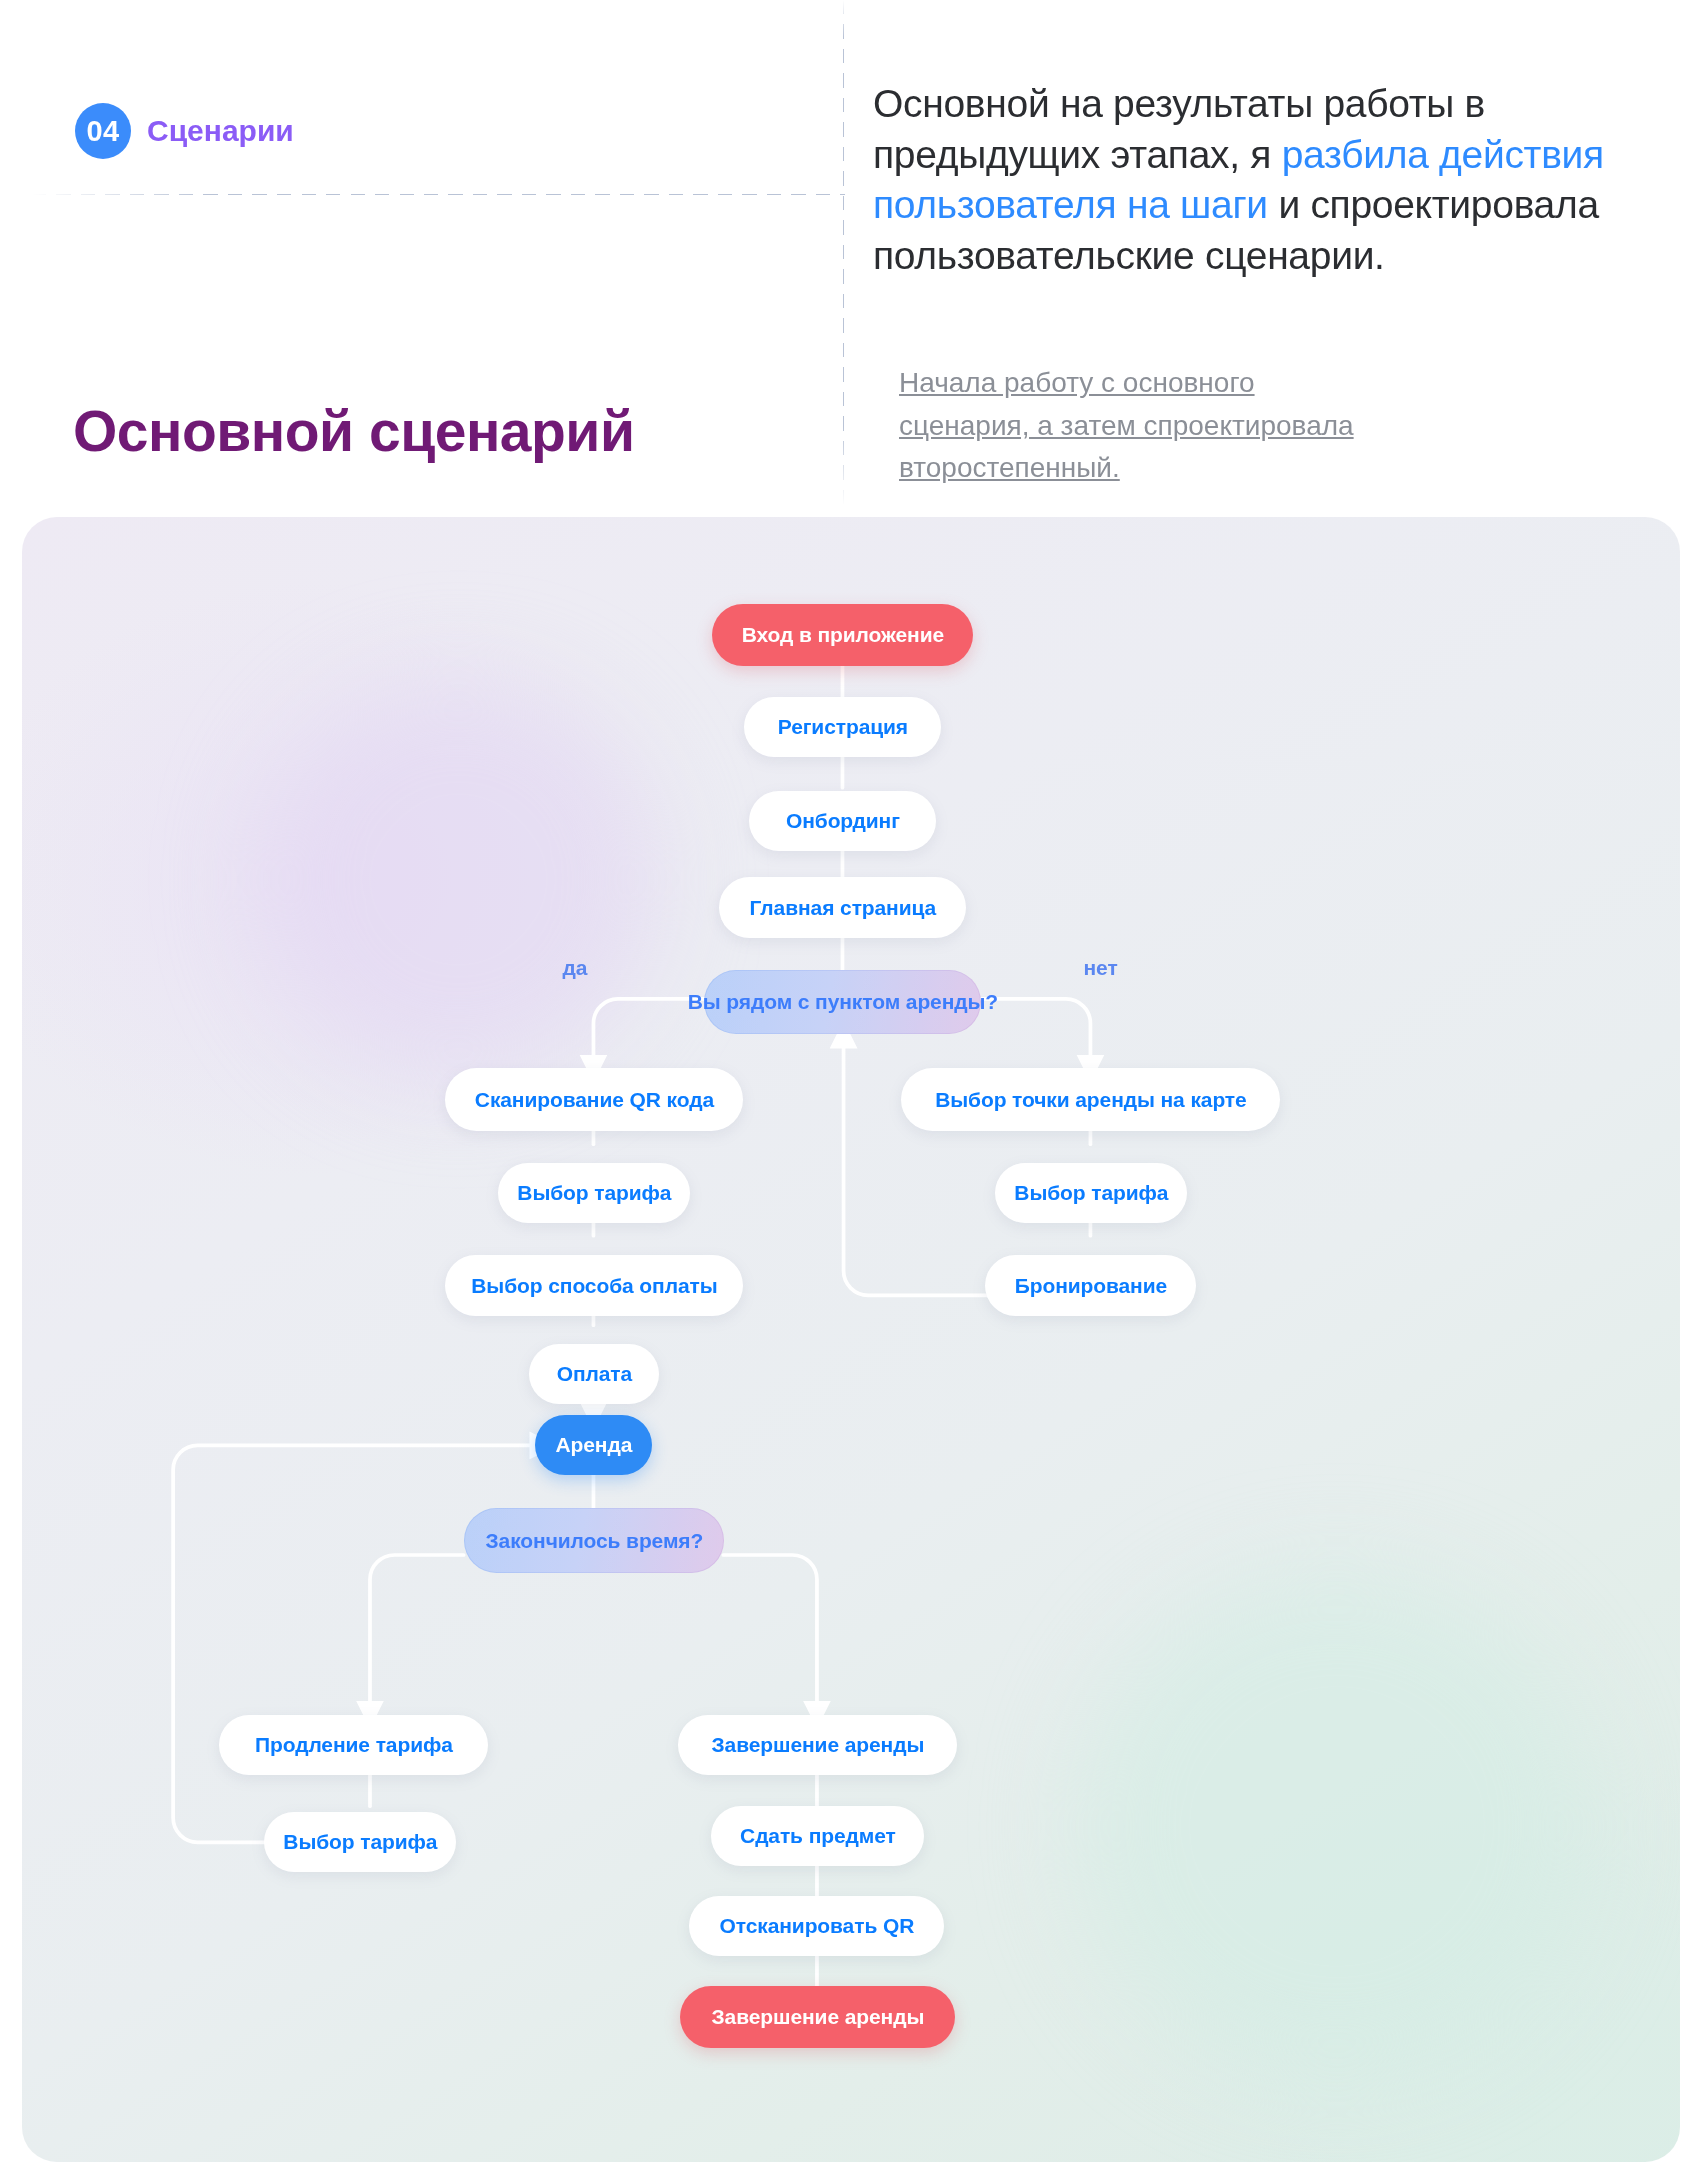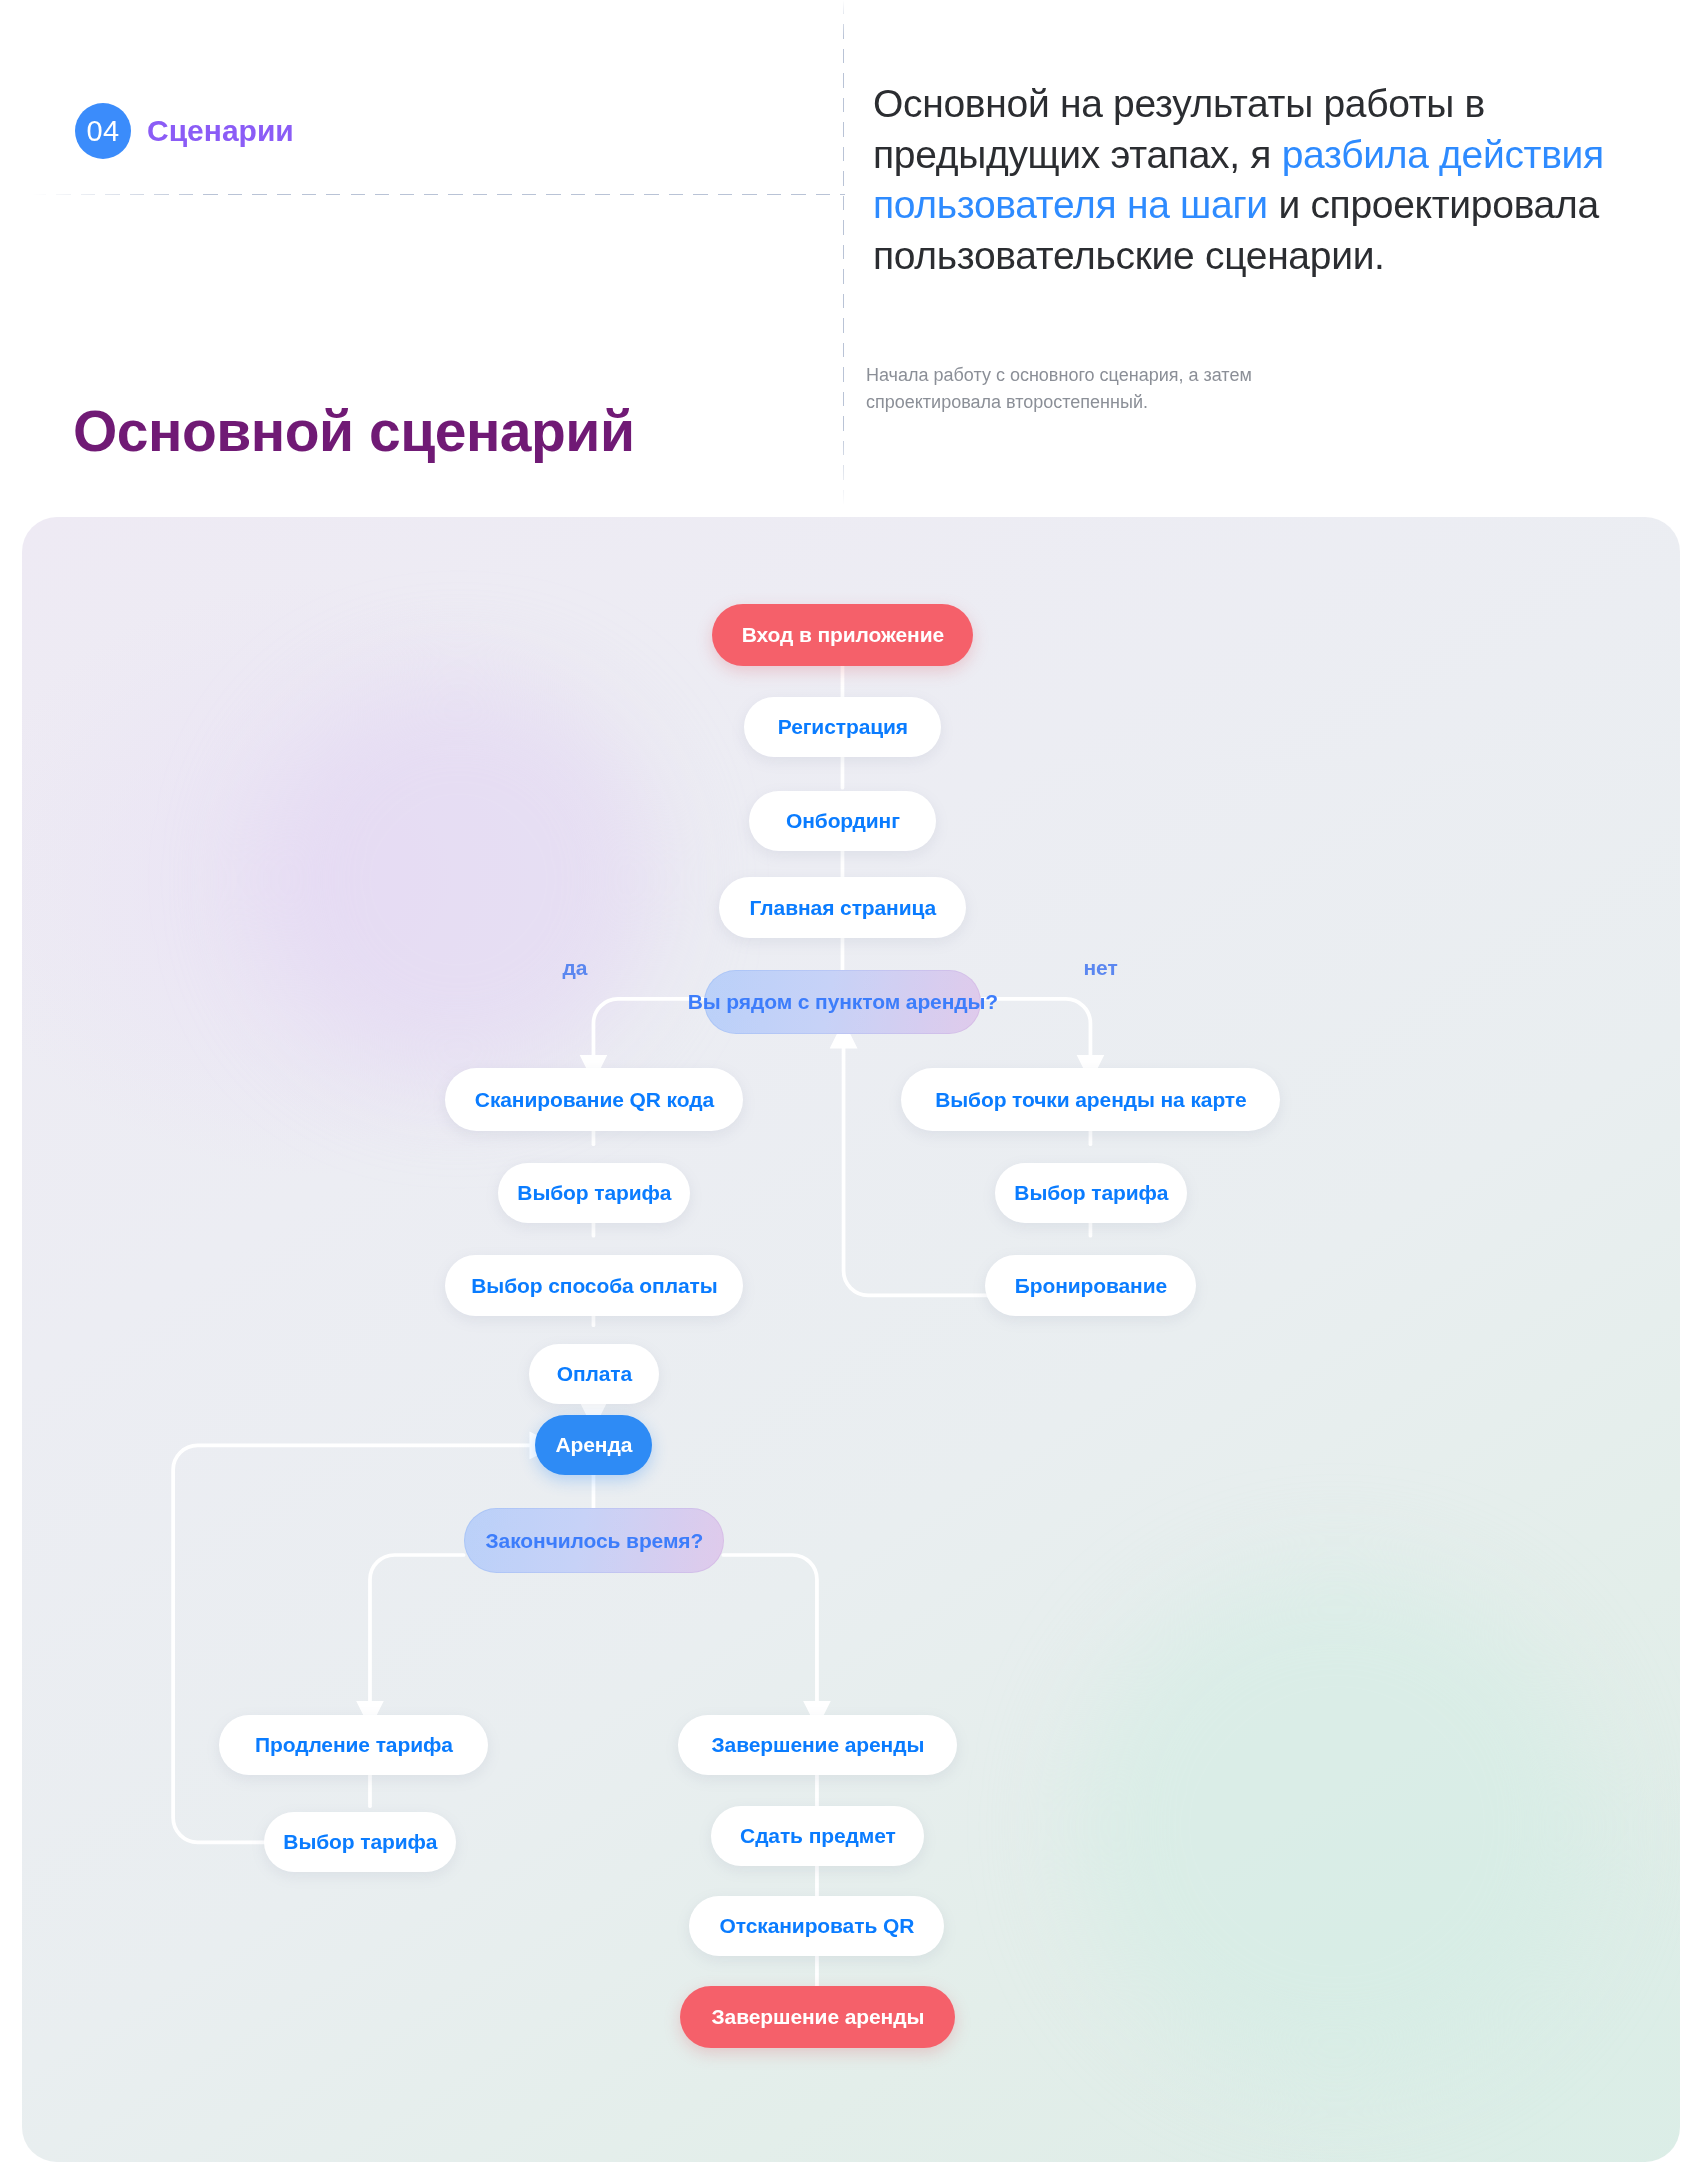--- a/index.html
+++ b/index.html
@@ -22,32 +22,32 @@
   .hdash::before{ content:""; position:absolute; inset:0;
     background-image:repeating-linear-gradient(to right,
       #b9c3d6 0 14px, rgba(0,0,0,0) 14px 24.5px);
     -webkit-mask-image:linear-gradient(to right, rgba(0,0,0,0) 0, #000 176px, #000 100%);
     mask-image:linear-gradient(to right, rgba(0,0,0,0) 0, #000 176px, #000 100%); }
 
   
   .badge-row { position:absolute; left:75px; top:103px; display:flex; align-items:center; gap:16px; }
   .badge-circle { width:56px; height:56px; border-radius:50%; background:#3b8cfb;
     display:flex; align-items:center; justify-content:center; }
-  .badge-num { color:#fff; font-size:29px; font-weight:400; letter-spacing:0.3px; }
+  .badge-num { color:#fff; font-size:29px; font-weight:700; letter-spacing:0.3px; }
   .badge-label { color:#8b5cf6; font-size:30px; font-weight:700; letter-spacing:0; }
 
   .watermark { position:absolute; left:73px; top:398px; font-size:57px; font-weight:700;
     color:#701a75; letter-spacing:-0.5px; white-space:nowrap; }
 
   
   .lede { position:absolute; left:873px; top:79px; width:809px;
     font-size:39px; line-height:1.30; font-weight:400; color:#2b2d31; letter-spacing:-0.3px; }
   .lede .hl { color:#2e8bff; }
-  .sub { position:absolute; left:866px; top:362px; width:479px;
-    font-size:18px; line-height:1.52; color:#8b8f97; font-weight:400; }
+  .sub { position:absolute; left:899px; top:362px; width:479px;
+    font-size:28px; line-height:1.52; color:#8b8f97; font-weight:400;text-decoration:underline; }
 
   
   .canvas { position:absolute; left:22.4px; top:517px; width:1658px; height:1645px;
     border-radius:35px; overflow:hidden;
     background:
       radial-gradient(585px 479px at 18% 22%, rgba(234,226,245,.95) 0%, rgba(234,226,245,0) 62%),
       radial-gradient(692px 585px at 92% 96%, rgba(219,238,231,.98) 0%, rgba(219,238,231,0) 60%),
       linear-gradient(148deg, #eeeaf4 0%, #ecedf3 32%, #e9eef0 58%, #e3eeea 78%, #dcece6 100%); }
   .canvas .blob { position:absolute; border-radius:50%; filter:blur(48px); }
   .b1 { left:234px; top:160px; width:405px; height:405px; background:rgba(226,214,242,.55); }

